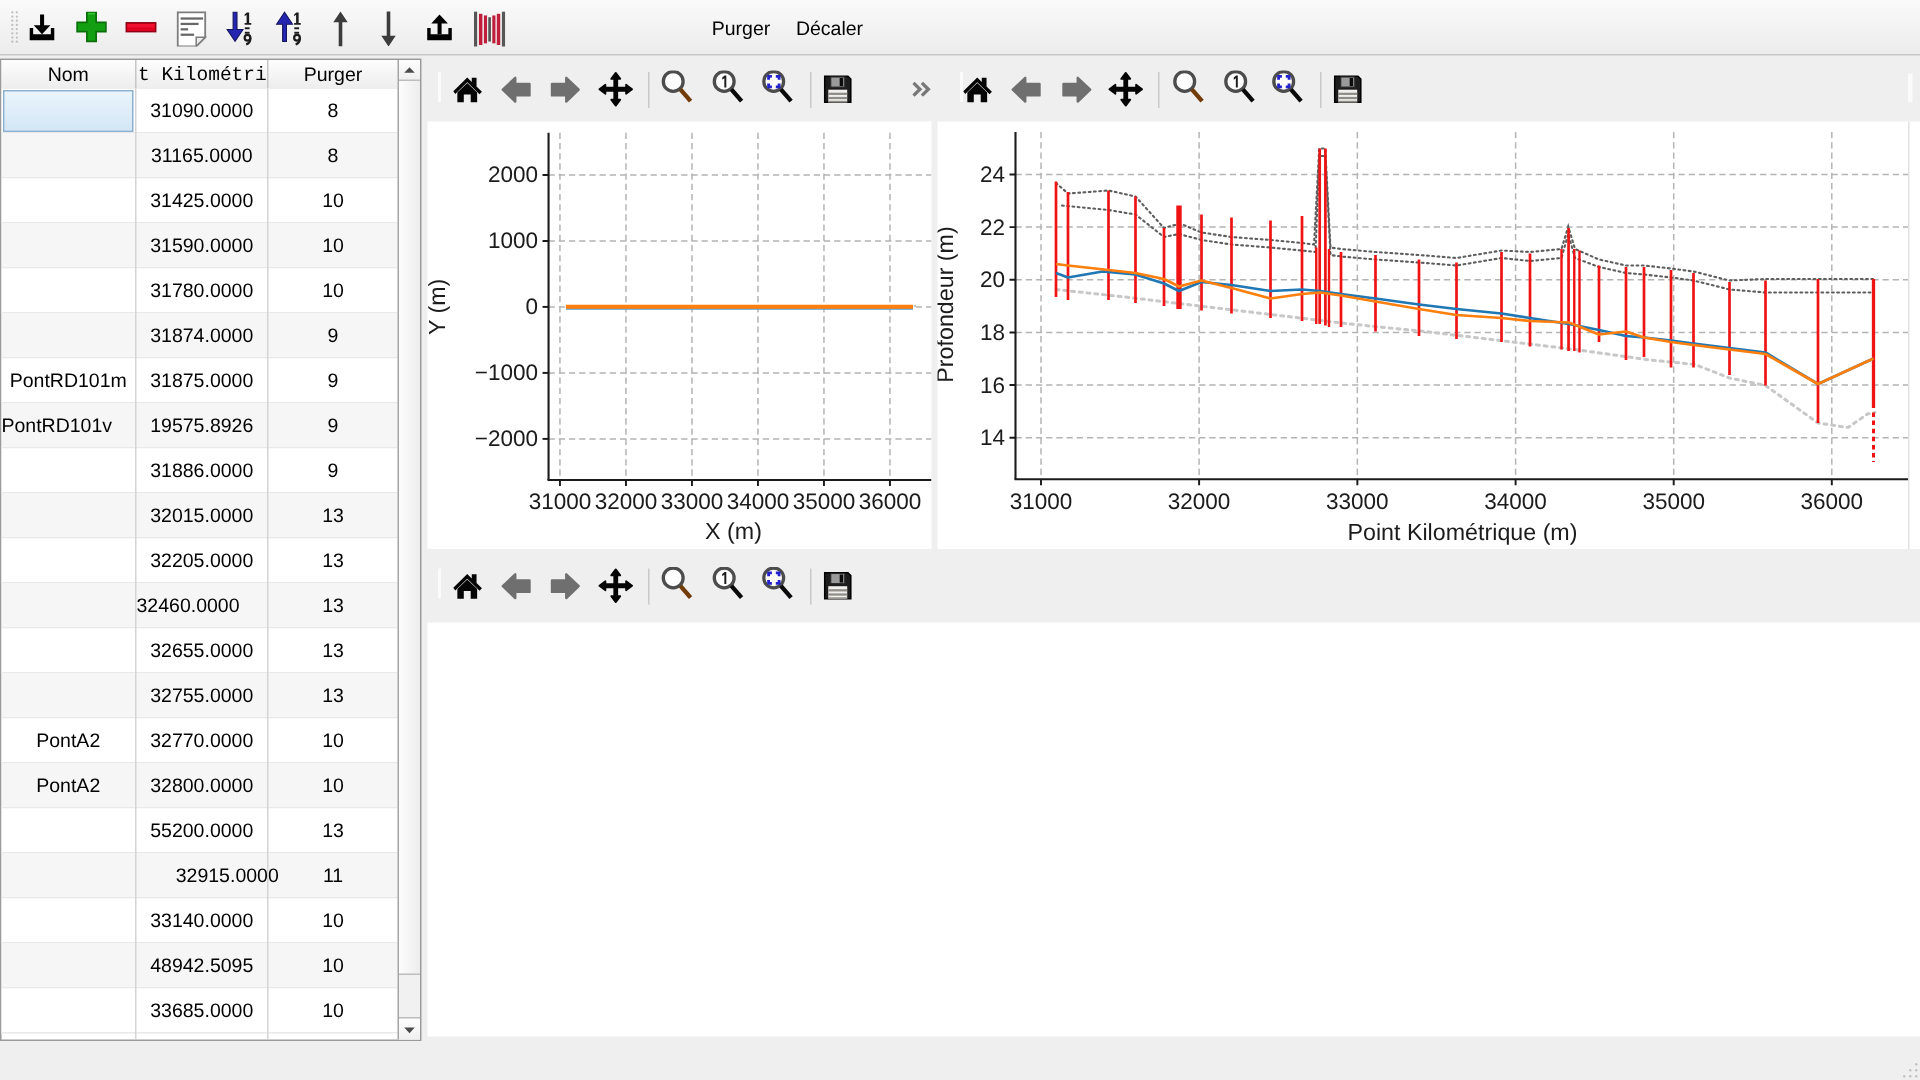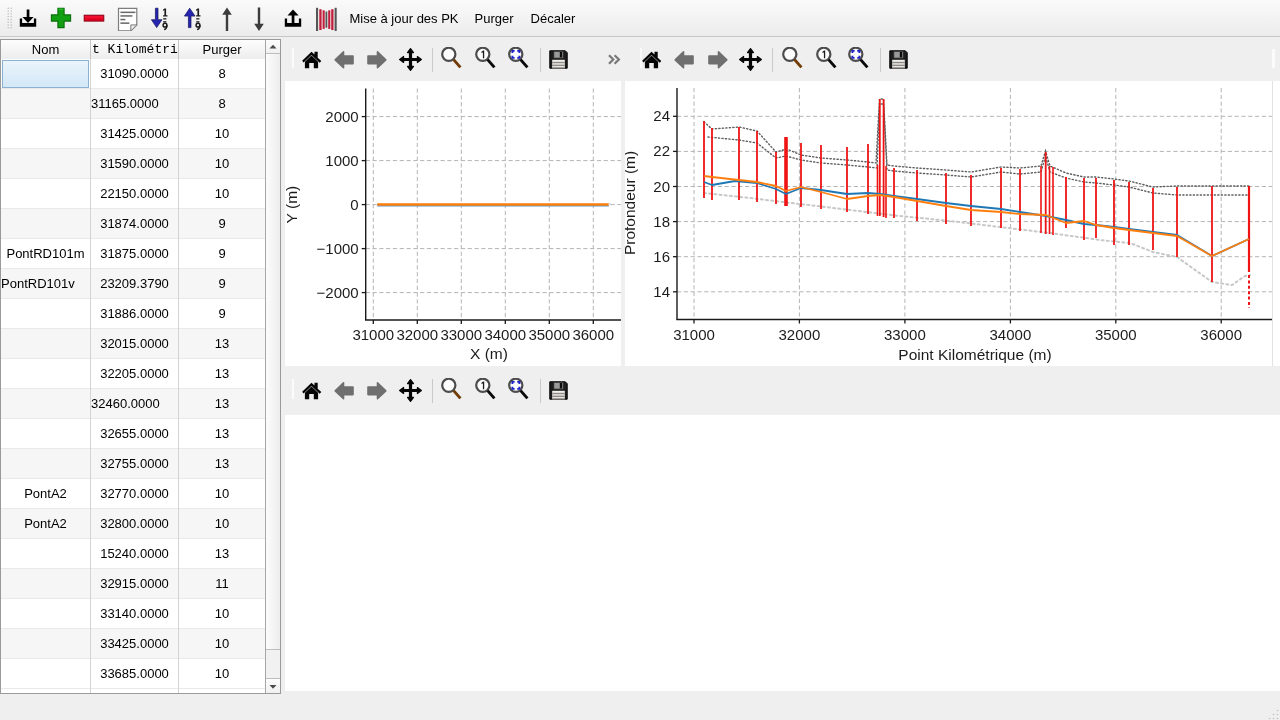--- a/index.html
+++ b/index.html
@@ -68,55 +68,54 @@
       </svg></div>
     <div style="position:absolute;left:313px;top:5px;width:26px;height:26px;"><svg width="26" height="26" viewBox="0 0 26 26" style="">
         <rect x="3.0" y="2.8" width="2.1" height="23.599999999999998" fill="#565656"></rect>
         <rect x="6.3" y="4.2" width="2.3" height="20.8" fill="#c01f3c"></rect>
         <rect x="9.6" y="5.3" width="2.1" height="18.599999999999998" fill="#c01f3c"></rect>
         <rect x="12.5" y="6.5" width="1.8" height="16.2" fill="#565656"></rect>
         <rect x="15.2" y="5.3" width="2.1" height="18.599999999999998" fill="#c01f3c"></rect>
         <rect x="18.2" y="4.2" width="2.3" height="20.8" fill="#c01f3c"></rect>
         <rect x="21.6" y="2.8" width="2.1" height="23.599999999999998" fill="#565656"></rect>
       </svg></div>
-    <div style="position:absolute;left:348px;top:0px;width:112px;height:37px;font-size:13px;color:#000;line-height:37px;text-align:center;white-space:nowrap;">Mise à jour des PK</div>
     <div style="position:absolute;left:468px;top:0px;width:52px;height:37px;font-size:13px;color:#000;line-height:37px;text-align:center;white-space:nowrap;">Purger</div>
     <div style="position:absolute;left:526px;top:0px;width:54px;height:37px;font-size:13px;color:#000;line-height:37px;text-align:center;white-space:nowrap;">Décaler</div>
     <div style="position:absolute;left:0px;top:39px;width:281px;height:655px;border:1px solid #9a9a9a;background:#fff;box-sizing:border-box;overflow:hidden;"></div>
     <div style="position:absolute;left:1px;top:40px;width:264px;height:19px;background:linear-gradient(#fdfdfd,#ededed);border-bottom:1px solid #c2c2c2;"></div>
     <div style="position:absolute;left:90px;top:40px;width:1px;height:19px;background:#c6c6c6;"></div>
     <div style="position:absolute;left:178px;top:40px;width:1px;height:19px;background:#c6c6c6;"></div>
     <div style="position:absolute;left:1px;top:40px;width:89px;height:19px;font-size:13px;color:#000;text-align:center;line-height:19px;overflow:hidden;white-space:nowrap;">Nom</div>
     <div style="position:absolute;left:91px;top:40px;width:87px;height:19px;font-size:13px;color:#000;text-align:center;line-height:19px;overflow:hidden;white-space:nowrap;text-align:left;text-indent:1px;font-family:Liberation Mono, monospace;">t Kilométrique</div>
     <div style="position:absolute;left:179px;top:40px;width:86px;height:19px;font-size:13px;color:#000;text-align:center;line-height:19px;overflow:hidden;white-space:nowrap;">Purger</div>
     <div style="position:absolute;left:1px;top:59px;width:264px;height:30px;background:#ffffff;border-bottom:1px solid #e9e9e9;box-sizing:border-box;"></div>
     <div style="position:absolute;left:91px;top:59px;width:87px;height:30px;font-size:13px;color:#000;text-align:center;line-height:30px;overflow:hidden;white-space:nowrap;">31090.0000</div>
     <div style="position:absolute;left:179px;top:59px;width:86px;height:30px;font-size:13px;color:#000;text-align:center;line-height:30px;overflow:hidden;white-space:nowrap;">8</div>
     <div style="position:absolute;left:1px;top:89px;width:264px;height:30px;background:#f6f6f6;border-bottom:1px solid #e9e9e9;box-sizing:border-box;"></div>
-    <div style="position:absolute;left:91px;top:89px;width:87px;height:30px;font-size:13px;color:#000;text-align:left;line-height:30px;overflow:hidden;white-space:nowrap;">31165.0000</div>
+    <div style="position:absolute;left:91px;top:89px;width:87px;height:30px;font-size:13px;color:#000;text-align:center;line-height:30px;overflow:hidden;white-space:nowrap;">31165.0000</div>
     <div style="position:absolute;left:179px;top:89px;width:86px;height:30px;font-size:13px;color:#000;text-align:center;line-height:30px;overflow:hidden;white-space:nowrap;">8</div>
     <div style="position:absolute;left:1px;top:119px;width:264px;height:30px;background:#ffffff;border-bottom:1px solid #e9e9e9;box-sizing:border-box;"></div>
     <div style="position:absolute;left:91px;top:119px;width:87px;height:30px;font-size:13px;color:#000;text-align:center;line-height:30px;overflow:hidden;white-space:nowrap;">31425.0000</div>
     <div style="position:absolute;left:179px;top:119px;width:86px;height:30px;font-size:13px;color:#000;text-align:center;line-height:30px;overflow:hidden;white-space:nowrap;">10</div>
     <div style="position:absolute;left:1px;top:149px;width:264px;height:30px;background:#f6f6f6;border-bottom:1px solid #e9e9e9;box-sizing:border-box;"></div>
     <div style="position:absolute;left:91px;top:149px;width:87px;height:30px;font-size:13px;color:#000;text-align:center;line-height:30px;overflow:hidden;white-space:nowrap;">31590.0000</div>
     <div style="position:absolute;left:179px;top:149px;width:86px;height:30px;font-size:13px;color:#000;text-align:center;line-height:30px;overflow:hidden;white-space:nowrap;">10</div>
     <div style="position:absolute;left:1px;top:179px;width:264px;height:30px;background:#ffffff;border-bottom:1px solid #e9e9e9;box-sizing:border-box;"></div>
-    <div style="position:absolute;left:91px;top:179px;width:87px;height:30px;font-size:13px;color:#000;text-align:center;line-height:30px;overflow:hidden;white-space:nowrap;">22150.0000</div>
+    <div style="position:absolute;left:91px;top:179px;width:87px;height:30px;font-size:13px;color:#000;text-align:center;line-height:30px;overflow:hidden;white-space:nowrap;">31780.0000</div>
     <div style="position:absolute;left:179px;top:179px;width:86px;height:30px;font-size:13px;color:#000;text-align:center;line-height:30px;overflow:hidden;white-space:nowrap;">10</div>
     <div style="position:absolute;left:1px;top:209px;width:264px;height:30px;background:#f6f6f6;border-bottom:1px solid #e9e9e9;box-sizing:border-box;"></div>
     <div style="position:absolute;left:91px;top:209px;width:87px;height:30px;font-size:13px;color:#000;text-align:center;line-height:30px;overflow:hidden;white-space:nowrap;">31874.0000</div>
     <div style="position:absolute;left:179px;top:209px;width:86px;height:30px;font-size:13px;color:#000;text-align:center;line-height:30px;overflow:hidden;white-space:nowrap;">9</div>
     <div style="position:absolute;left:1px;top:239px;width:264px;height:30px;background:#ffffff;border-bottom:1px solid #e9e9e9;box-sizing:border-box;"></div>
     <div style="position:absolute;left:1px;top:239px;width:89px;height:30px;font-size:13px;color:#000;text-align:center;line-height:30px;overflow:hidden;white-space:nowrap;">PontRD101m</div>
     <div style="position:absolute;left:91px;top:239px;width:87px;height:30px;font-size:13px;color:#000;text-align:center;line-height:30px;overflow:hidden;white-space:nowrap;">31875.0000</div>
     <div style="position:absolute;left:179px;top:239px;width:86px;height:30px;font-size:13px;color:#000;text-align:center;line-height:30px;overflow:hidden;white-space:nowrap;">9</div>
     <div style="position:absolute;left:1px;top:269px;width:264px;height:30px;background:#f6f6f6;border-bottom:1px solid #e9e9e9;box-sizing:border-box;"></div>
     <div style="position:absolute;left:1px;top:269px;width:89px;height:30px;font-size:13px;color:#000;text-align:left;line-height:30px;overflow:hidden;white-space:nowrap;">PontRD101v</div>
-    <div style="position:absolute;left:91px;top:269px;width:87px;height:30px;font-size:13px;color:#000;text-align:center;line-height:30px;overflow:hidden;white-space:nowrap;">23209.3790</div>
+    <div style="position:absolute;left:91px;top:269px;width:87px;height:30px;font-size:13px;color:#000;text-align:center;line-height:30px;overflow:hidden;white-space:nowrap;">19575.8926</div>
     <div style="position:absolute;left:179px;top:269px;width:86px;height:30px;font-size:13px;color:#000;text-align:center;line-height:30px;overflow:hidden;white-space:nowrap;">9</div>
     <div style="position:absolute;left:1px;top:299px;width:264px;height:30px;background:#ffffff;border-bottom:1px solid #e9e9e9;box-sizing:border-box;"></div>
     <div style="position:absolute;left:91px;top:299px;width:87px;height:30px;font-size:13px;color:#000;text-align:center;line-height:30px;overflow:hidden;white-space:nowrap;">31886.0000</div>
     <div style="position:absolute;left:179px;top:299px;width:86px;height:30px;font-size:13px;color:#000;text-align:center;line-height:30px;overflow:hidden;white-space:nowrap;">9</div>
     <div style="position:absolute;left:1px;top:329px;width:264px;height:30px;background:#f6f6f6;border-bottom:1px solid #e9e9e9;box-sizing:border-box;"></div>
     <div style="position:absolute;left:91px;top:329px;width:87px;height:30px;font-size:13px;color:#000;text-align:center;line-height:30px;overflow:hidden;white-space:nowrap;">32015.0000</div>
     <div style="position:absolute;left:179px;top:329px;width:86px;height:30px;font-size:13px;color:#000;text-align:center;line-height:30px;overflow:hidden;white-space:nowrap;">13</div>
     <div style="position:absolute;left:1px;top:359px;width:264px;height:30px;background:#ffffff;border-bottom:1px solid #e9e9e9;box-sizing:border-box;"></div>
     <div style="position:absolute;left:91px;top:359px;width:87px;height:30px;font-size:13px;color:#000;text-align:center;line-height:30px;overflow:hidden;white-space:nowrap;">32205.0000</div>
     <div style="position:absolute;left:179px;top:359px;width:86px;height:30px;font-size:13px;color:#000;text-align:center;line-height:30px;overflow:hidden;white-space:nowrap;">13</div>
@@ -131,30 +130,30 @@
     <div style="position:absolute;left:179px;top:449px;width:86px;height:30px;font-size:13px;color:#000;text-align:center;line-height:30px;overflow:hidden;white-space:nowrap;">13</div>
     <div style="position:absolute;left:1px;top:479px;width:264px;height:30px;background:#ffffff;border-bottom:1px solid #e9e9e9;box-sizing:border-box;"></div>
     <div style="position:absolute;left:1px;top:479px;width:89px;height:30px;font-size:13px;color:#000;text-align:center;line-height:30px;overflow:hidden;white-space:nowrap;">PontA2</div>
     <div style="position:absolute;left:91px;top:479px;width:87px;height:30px;font-size:13px;color:#000;text-align:center;line-height:30px;overflow:hidden;white-space:nowrap;">32770.0000</div>
     <div style="position:absolute;left:179px;top:479px;width:86px;height:30px;font-size:13px;color:#000;text-align:center;line-height:30px;overflow:hidden;white-space:nowrap;">10</div>
     <div style="position:absolute;left:1px;top:509px;width:264px;height:30px;background:#f6f6f6;border-bottom:1px solid #e9e9e9;box-sizing:border-box;"></div>
     <div style="position:absolute;left:1px;top:509px;width:89px;height:30px;font-size:13px;color:#000;text-align:center;line-height:30px;overflow:hidden;white-space:nowrap;">PontA2</div>
     <div style="position:absolute;left:91px;top:509px;width:87px;height:30px;font-size:13px;color:#000;text-align:center;line-height:30px;overflow:hidden;white-space:nowrap;">32800.0000</div>
     <div style="position:absolute;left:179px;top:509px;width:86px;height:30px;font-size:13px;color:#000;text-align:center;line-height:30px;overflow:hidden;white-space:nowrap;">10</div>
     <div style="position:absolute;left:1px;top:539px;width:264px;height:30px;background:#ffffff;border-bottom:1px solid #e9e9e9;box-sizing:border-box;"></div>
-    <div style="position:absolute;left:91px;top:539px;width:87px;height:30px;font-size:13px;color:#000;text-align:center;line-height:30px;overflow:hidden;white-space:nowrap;">15240.0000</div>
+    <div style="position:absolute;left:91px;top:539px;width:87px;height:30px;font-size:13px;color:#000;text-align:center;line-height:30px;overflow:hidden;white-space:nowrap;">55200.0000</div>
     <div style="position:absolute;left:179px;top:539px;width:86px;height:30px;font-size:13px;color:#000;text-align:center;line-height:30px;overflow:hidden;white-space:nowrap;">13</div>
     <div style="position:absolute;left:1px;top:569px;width:264px;height:30px;background:#f6f6f6;border-bottom:1px solid #e9e9e9;box-sizing:border-box;"></div>
-    <div style="position:absolute;left:91px;top:569px;width:87px;height:30px;font-size:13px;color:#000;text-align:center;line-height:30px;overflow:hidden;white-space:nowrap;">32915.0000</div>
+    <div style="position:absolute;left:108px;top:569px;width:87px;height:30px;font-size:13px;color:#000;text-align:center;line-height:30px;overflow:hidden;white-space:nowrap;">32915.0000</div>
     <div style="position:absolute;left:179px;top:569px;width:86px;height:30px;font-size:13px;color:#000;text-align:center;line-height:30px;overflow:hidden;white-space:nowrap;">11</div>
     <div style="position:absolute;left:1px;top:599px;width:264px;height:30px;background:#ffffff;border-bottom:1px solid #e9e9e9;box-sizing:border-box;"></div>
     <div style="position:absolute;left:91px;top:599px;width:87px;height:30px;font-size:13px;color:#000;text-align:center;line-height:30px;overflow:hidden;white-space:nowrap;">33140.0000</div>
     <div style="position:absolute;left:179px;top:599px;width:86px;height:30px;font-size:13px;color:#000;text-align:center;line-height:30px;overflow:hidden;white-space:nowrap;">10</div>
     <div style="position:absolute;left:1px;top:629px;width:264px;height:30px;background:#f6f6f6;border-bottom:1px solid #e9e9e9;box-sizing:border-box;"></div>
-    <div style="position:absolute;left:91px;top:629px;width:87px;height:30px;font-size:13px;color:#000;text-align:center;line-height:30px;overflow:hidden;white-space:nowrap;">33425.0000</div>
+    <div style="position:absolute;left:91px;top:629px;width:87px;height:30px;font-size:13px;color:#000;text-align:center;line-height:30px;overflow:hidden;white-space:nowrap;">48942.5095</div>
     <div style="position:absolute;left:179px;top:629px;width:86px;height:30px;font-size:13px;color:#000;text-align:center;line-height:30px;overflow:hidden;white-space:nowrap;">10</div>
     <div style="position:absolute;left:1px;top:659px;width:264px;height:30px;background:#ffffff;border-bottom:1px solid #e9e9e9;box-sizing:border-box;"></div>
     <div style="position:absolute;left:91px;top:659px;width:87px;height:30px;font-size:13px;color:#000;text-align:center;line-height:30px;overflow:hidden;white-space:nowrap;">33685.0000</div>
     <div style="position:absolute;left:179px;top:659px;width:86px;height:30px;font-size:13px;color:#000;text-align:center;line-height:30px;overflow:hidden;white-space:nowrap;">10</div>
     <div style="position:absolute;left:90px;top:59px;width:1px;height:634px;background:#d4d4d4;"></div>
     <div style="position:absolute;left:178px;top:59px;width:1px;height:634px;background:#d4d4d4;"></div>
     <div style="position:absolute;left:2px;top:60px;width:87px;height:28px;background:linear-gradient(#eaf4fc,#d3e7f6);border:1px solid #8cb0d0;box-sizing:border-box;"></div>
     <div style="position:absolute;left:265px;top:40px;width:15px;height:653px;background:#f1f1f1;border-left:1px solid #a6a6a6;box-sizing:border-box;"></div>
     <div style="position:absolute;left:266px;top:40px;width:14px;height:14px;background:linear-gradient(#fdfdfd,#f0f0f0);border-bottom:1px solid #bdbdbd;box-sizing:border-box;"><svg width="14" height="14" viewBox="0 0 14 14" style="">
         <path d="M3.5 8.5 L7 4.8 10.5 8.5 z" fill="#4a4a4a"></path>

